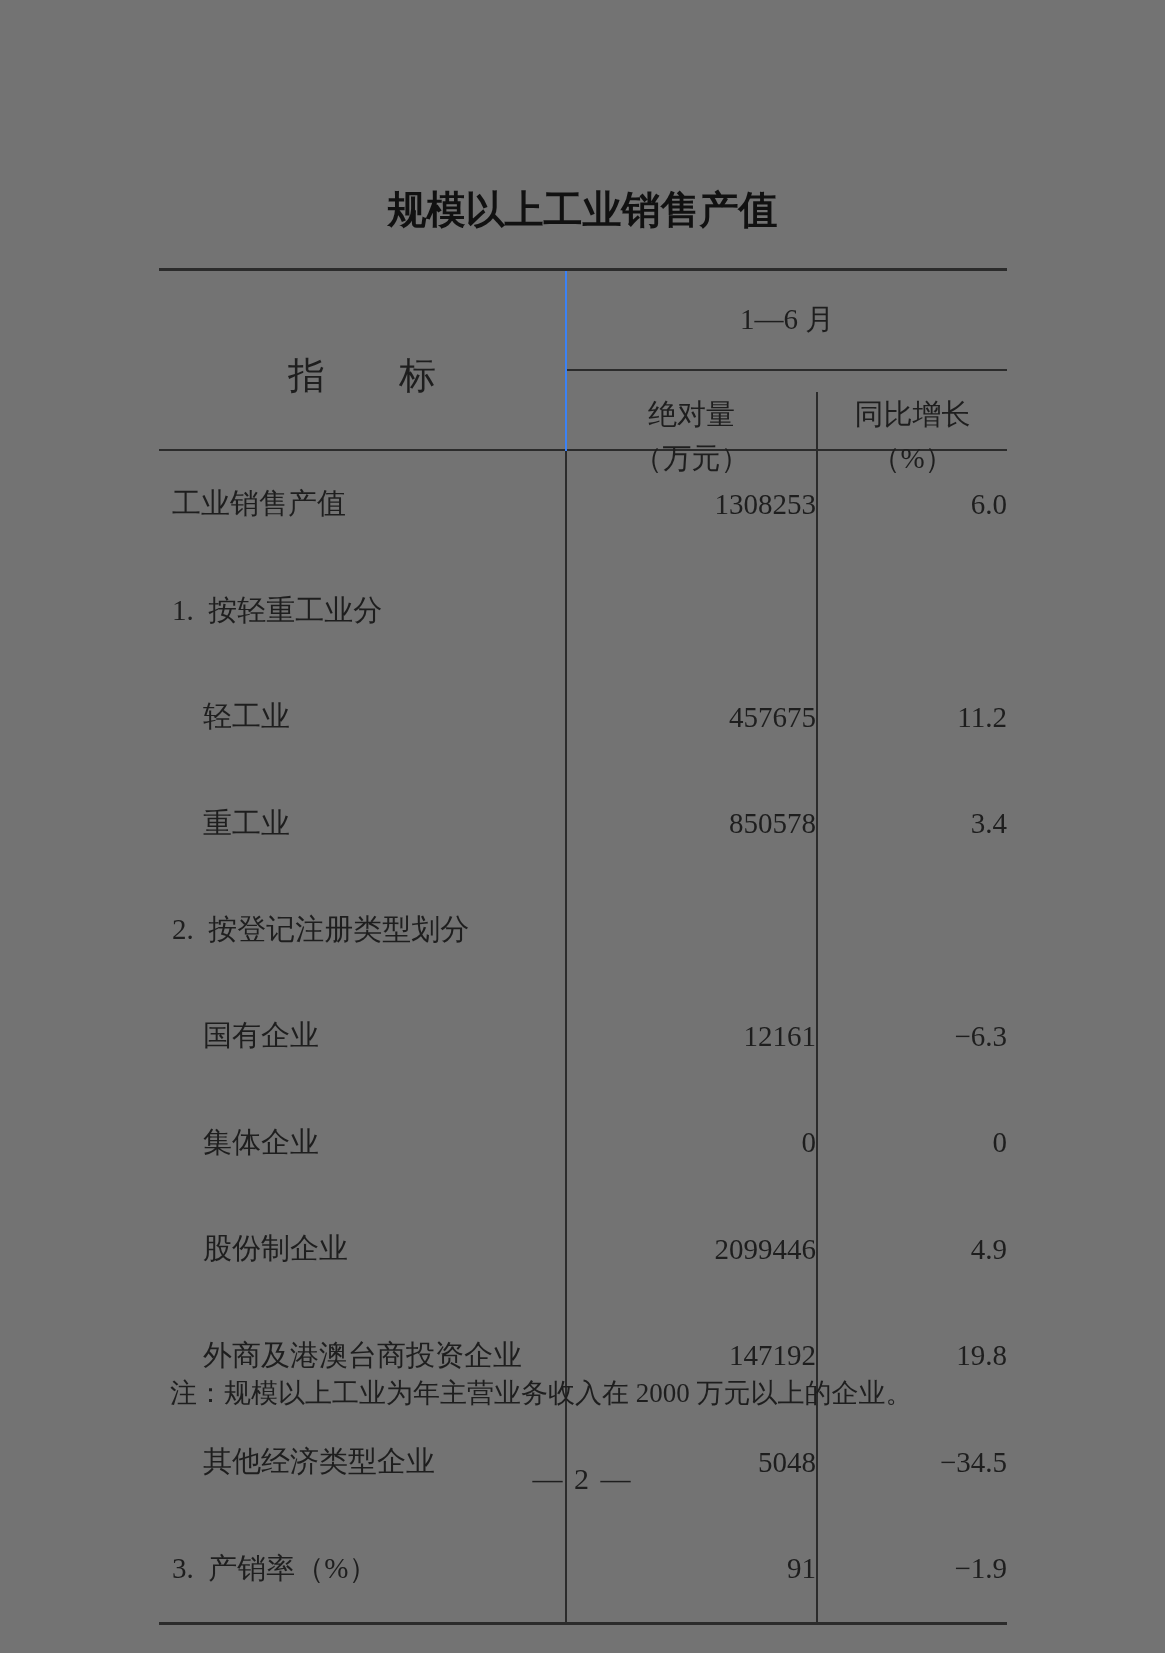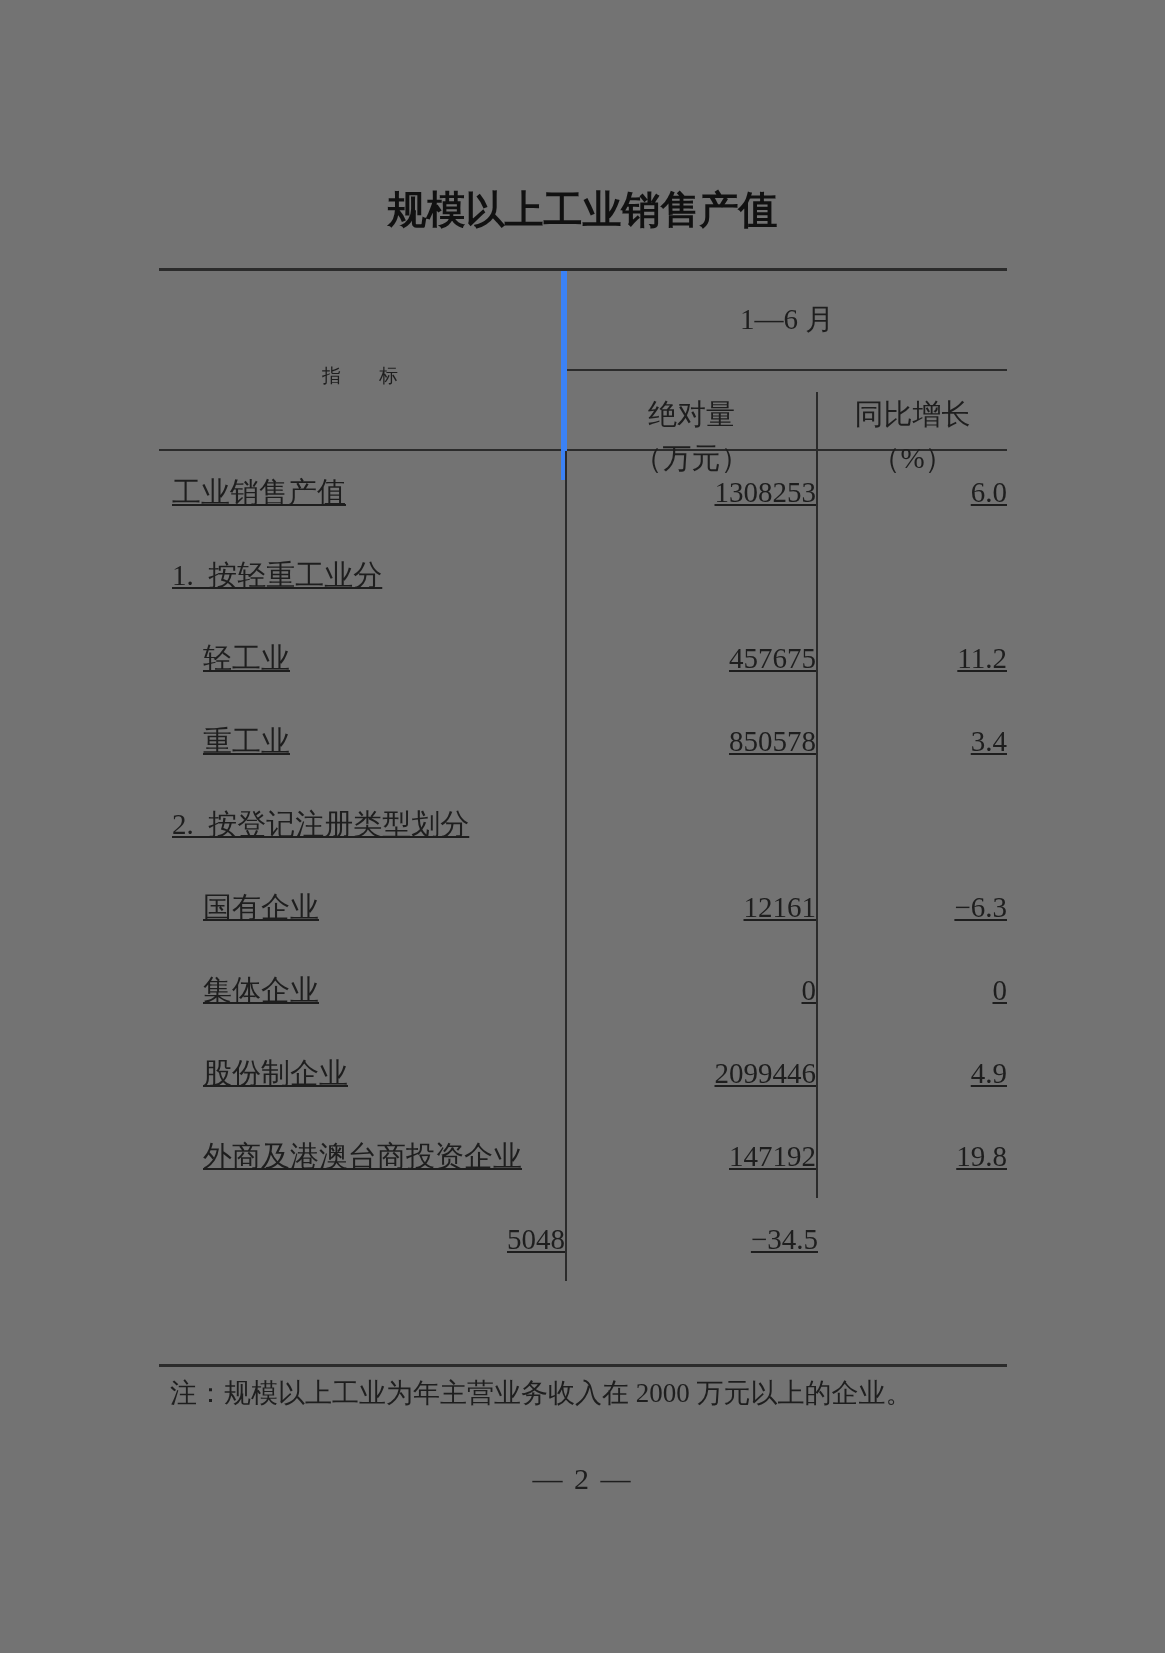--- a/index.html
+++ b/index.html
@@ -33,25 +33,25 @@
     border-top: 3px solid #2b2b2b;
     border-bottom: 3px solid #2b2b2b;
   }
   .thead {
     height: 180px;
     display: grid;
     grid-template-columns: 408px 440px;
     border-bottom: 2px solid #2b2b2b;
   }
   .h-indicator {
-    border-right: 6px solid #3b82f6;
+    border-right: 2px solid #3b82f6;
     display: flex;
     align-items: center;
     justify-content: center;
-    font-size: 19px;
+    font-size: 37px;
     text-align: center;
   }
   .h-right { display: flex; flex-direction: column; }
   .h-period {
     height: 100px;
     border-bottom: 2px solid #2b2b2b;
     display: flex;
     align-items: center;
     justify-content: center;
     font-size: 29px;
@@ -60,24 +60,23 @@
   .h-cell {
     display: flex;
     flex-direction: column;
     align-items: center;
     justify-content: center;
     font-size: 29px;
     line-height: 44px;
   }
   .h-abs { border-right: 2px solid #2b2b2b; }
   .tbody {
-    height: 913px;
+    height: 1171px;
     display: grid;
     grid-template-rows: repeat(11, 1fr);
-    text-decoration: underline;
   }
   .trow { display: grid; grid-template-columns: 408px 251px 189px; }
   .c-label {
     border-right: 2px solid #2b2b2b;
     display: flex;
     align-items: center;
     font-size: 29px;
     white-space: pre;
   }
   .lvl0 { padding-left: 13px; }
@@ -172,22 +171,28 @@
         <div class="c-label lvl1">股份制企业</div>
         <div class="c-num c-abs">2099446</div>
         <div class="c-num">4.9</div>
       </div>
       <div class="trow">
         <div class="c-label lvl1">外商及港澳台商投资企业</div>
         <div class="c-num c-abs">147192</div>
         <div class="c-num">19.8</div>
       </div>
       <div class="trow">
+        <div class="c-label lvl1">其他经济类型企业</div>
         <div class="c-num c-abs">5048</div>
         <div class="c-num">−34.5</div>
+      </div>
+      <div class="trow">
+        <div class="c-label lvl0">3. 产销率（%）</div>
+        <div class="c-num c-abs">91</div>
+        <div class="c-num">−1.9</div>
       </div>
     </div>
   </div>
 
   <div class="note">注：规模以上工业为年主营业务收入在 2000 万元以上的企业。</div>
 
   <div class="pageno">— 2 —</div>
 
 </div>
 

